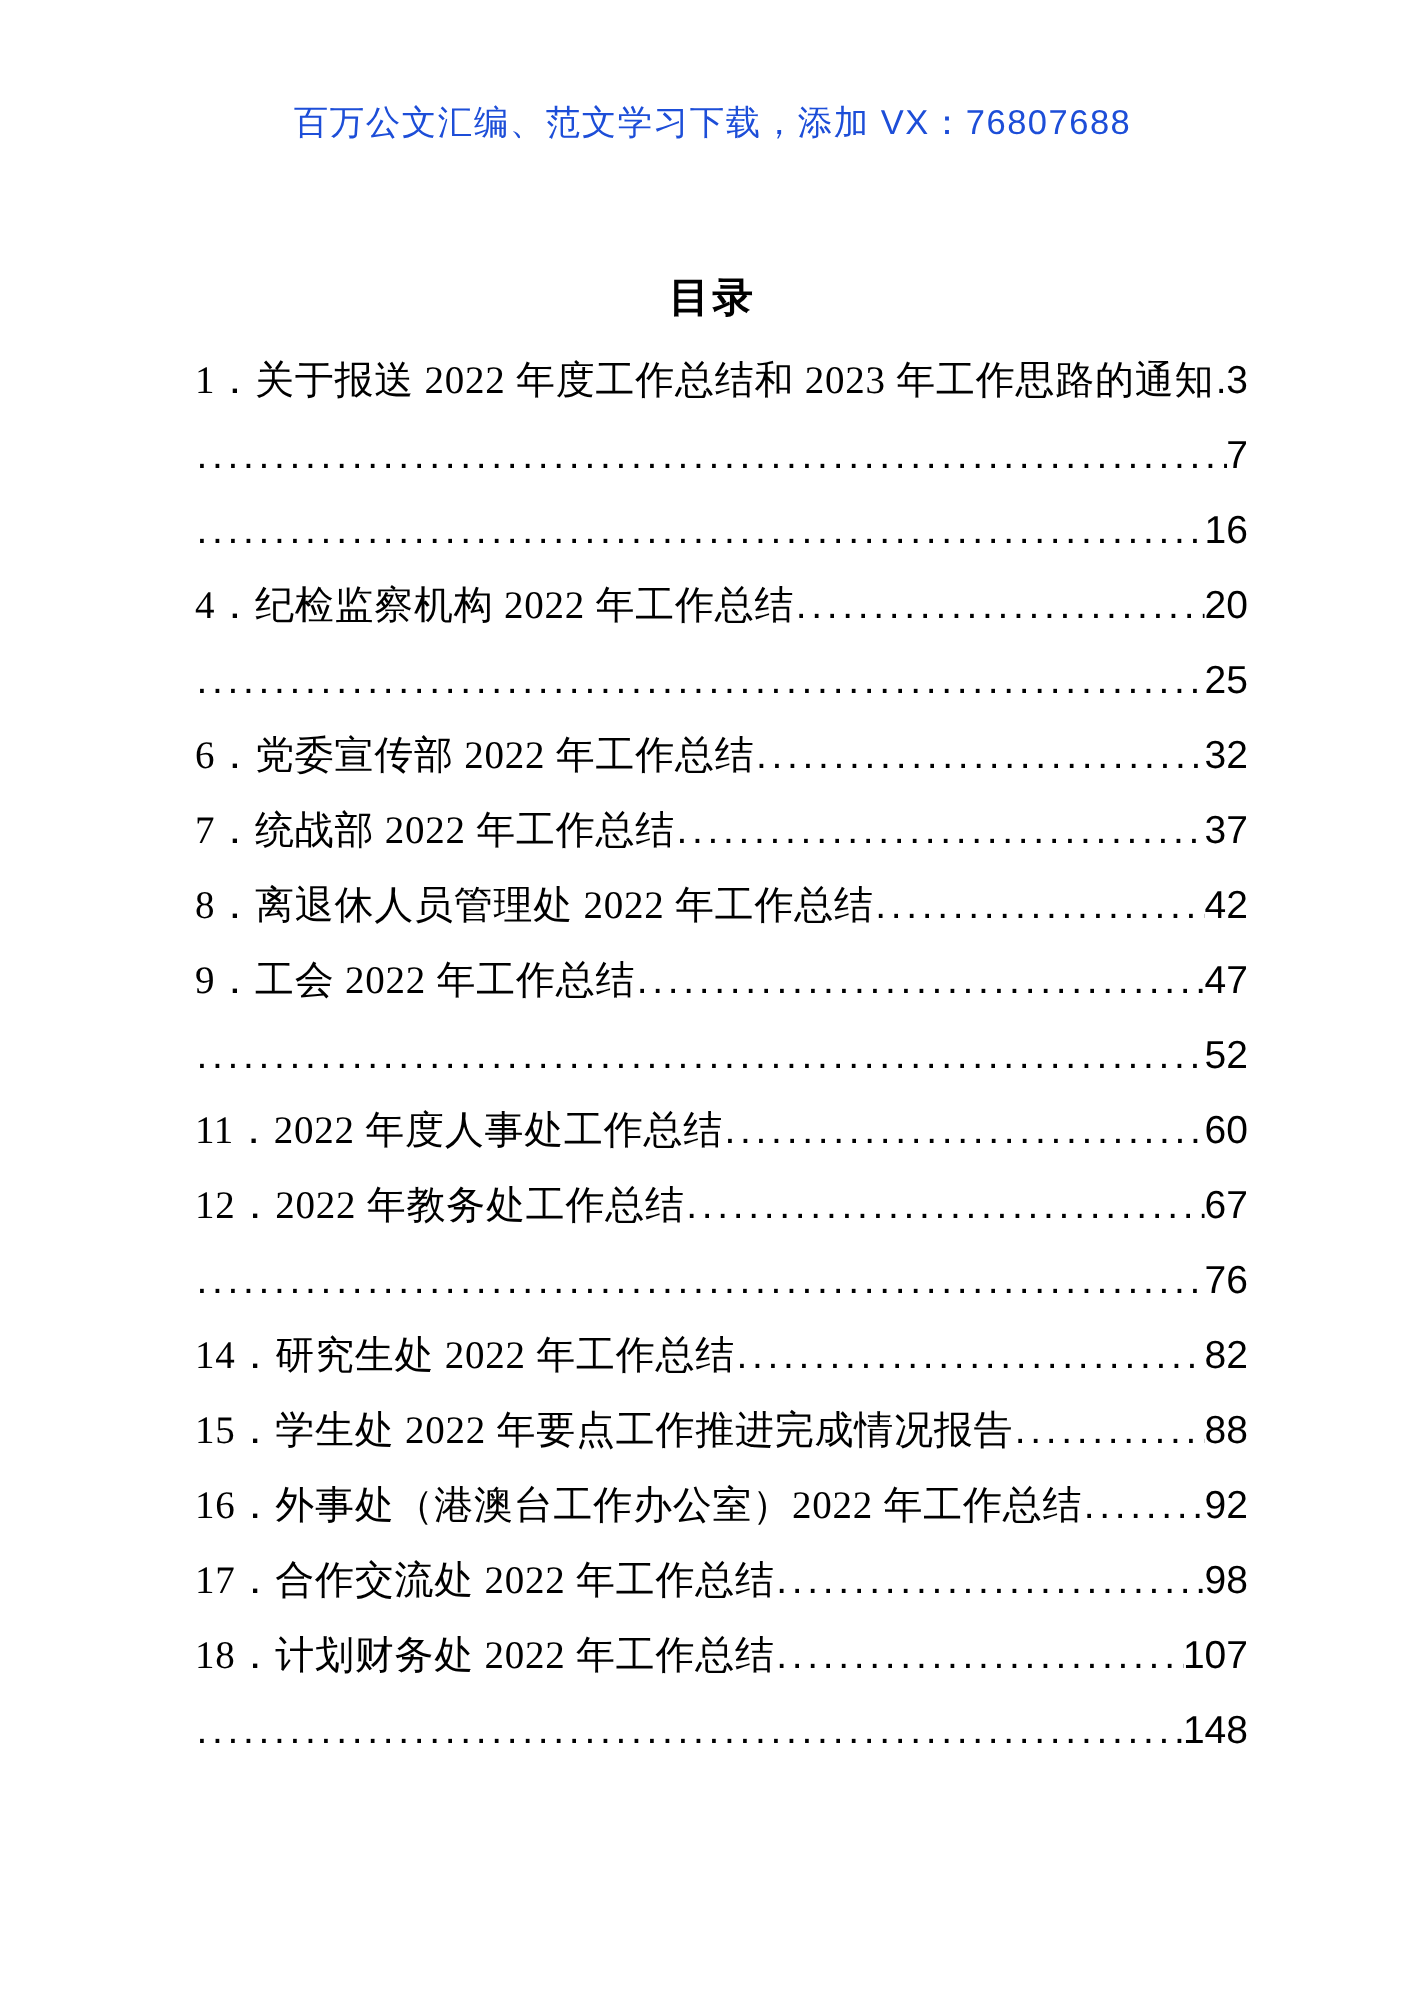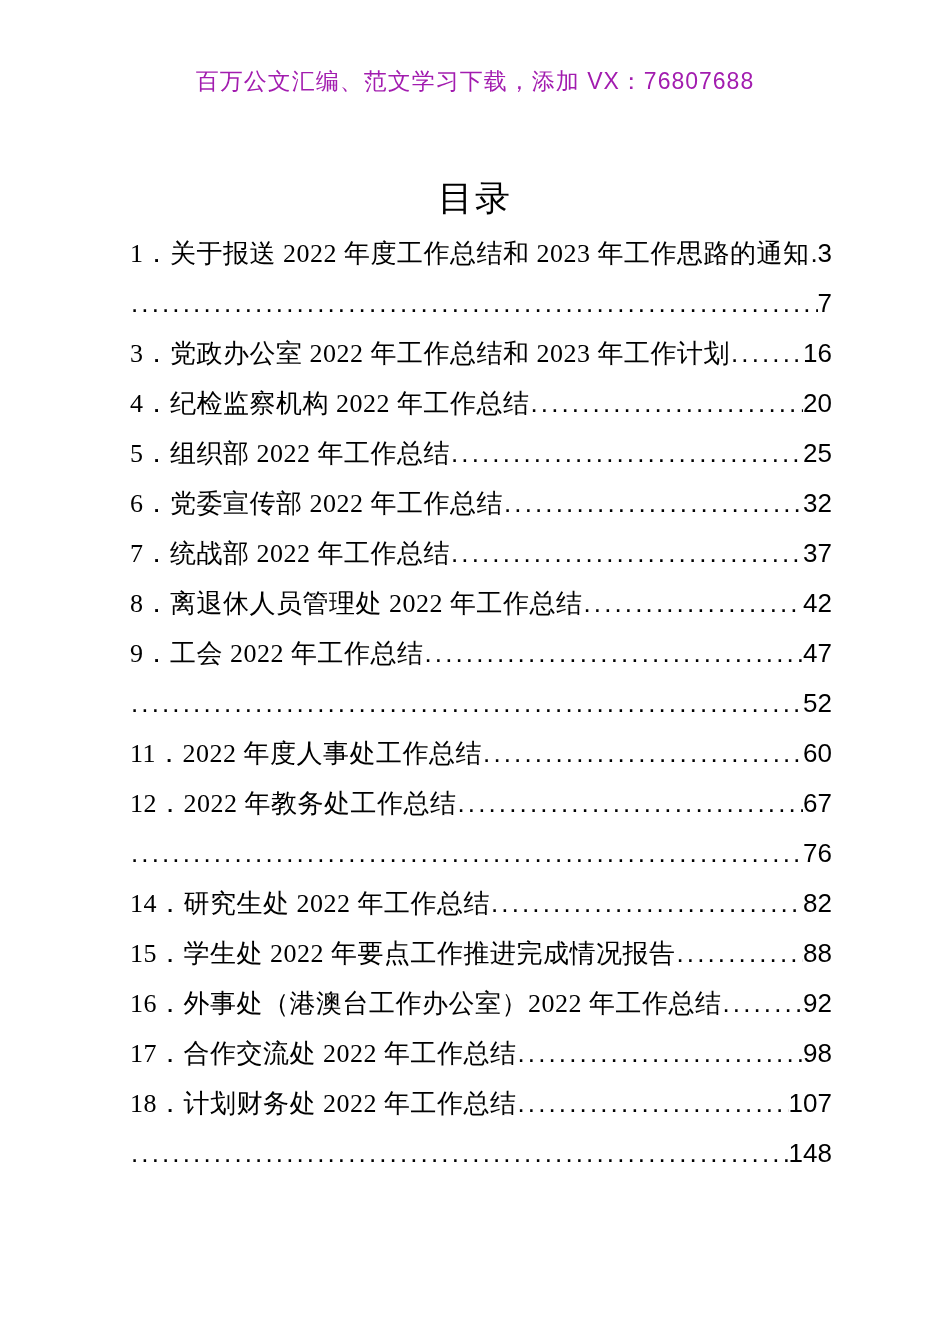--- a/index.html
+++ b/index.html
@@ -17,33 +17,33 @@
     color: #000000;
   }
   .promo {
     position: absolute;
     top: 66px;
     left: 0;
     right: 0;
     text-align: center;
     font-size: 23px;
     line-height: 30px;
-    color: #a21caf;
+    color: #1d4ed8;
     letter-spacing: 1px;
   }
   .toc-title {
     position: absolute;
     top: 181px;
     left: 0;
     right: 0;
     margin: 0;
     text-align: center;
-    font-size: 35px;
+    font-size: 27px;
     line-height: 34px;
-    font-weight: 400;
+    font-weight: 700;
     letter-spacing: 2px;
   }
   .toc-list {
     position: absolute;
     top: 228px;
     left: 130px;
     right: 118px;
   }
   .toc-row {
     display: flex;
@@ -82,33 +82,31 @@
     <span class="toc-leader">........................................................................................................................</span>
     <span class="toc-page">3</span>
   </div>
 
   <div class="toc-row">
     <span class="toc-leader">........................................................................................................................</span>
     <span class="toc-page">7</span>
   </div>
 
   <div class="toc-row">
-    <span class="toc-label">3．党政办公室 2022 年工作总结和 2023 年工作计划</span>
     <span class="toc-leader">........................................................................................................................</span>
     <span class="toc-page">16</span>
   </div>
 
   <div class="toc-row">
     <span class="toc-label">4．纪检监察机构 2022 年工作总结</span>
     <span class="toc-leader">........................................................................................................................</span>
     <span class="toc-page">20</span>
   </div>
 
   <div class="toc-row">
-    <span class="toc-label">5．组织部 2022 年工作总结</span>
     <span class="toc-leader">........................................................................................................................</span>
     <span class="toc-page">25</span>
   </div>
 
   <div class="toc-row">
     <span class="toc-label">6．党委宣传部 2022 年工作总结</span>
     <span class="toc-leader">........................................................................................................................</span>
     <span class="toc-page">32</span>
   </div>
 

